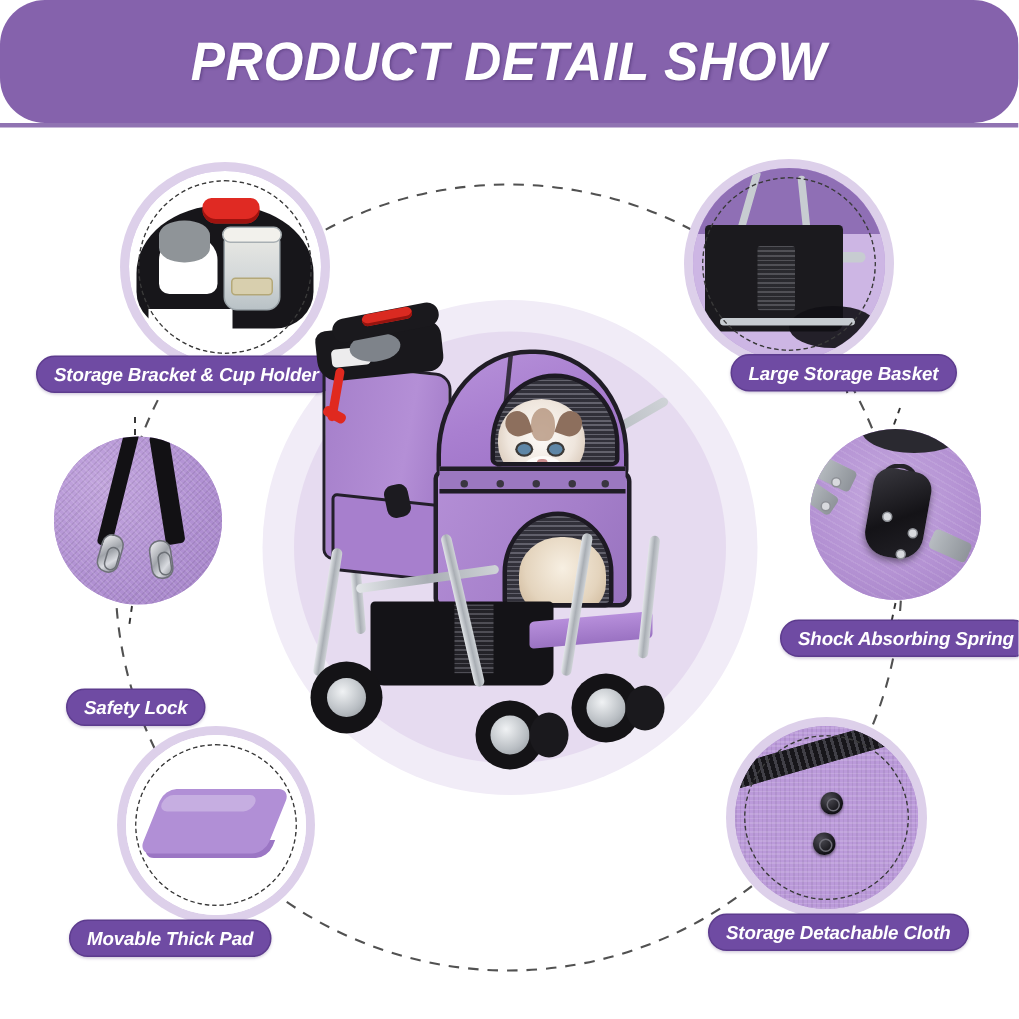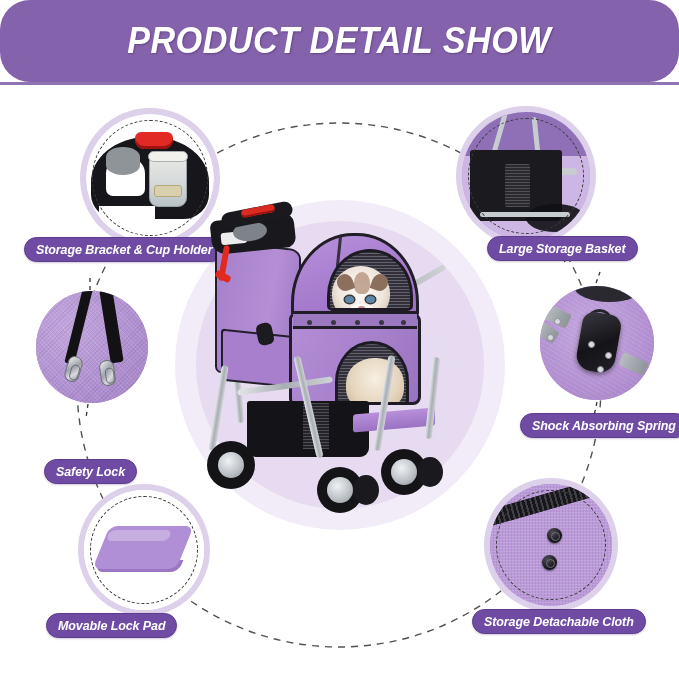--- a/index.html
+++ b/index.html
@@ -533,21 +533,21 @@
 
   <div class="fc-ring" style="left:78px; top:484px; width:132px; height:132px;"></div>
   <div class="feature-circle fc-photo" style="left:84px; top:490px; width:120px; height:120px; background:#ffffff;">
     <div class="art-pad">
       <div class="pad-side"></div>
       <div class="pad-top"></div>
       <div class="pad-hl"></div>
     </div>
   </div>
   <div class="fc-dash" style="left:90px; top:496px; width:108px; height:108px;"></div>
-  <div class="pill" style="left:46px; top:613px;">Movable Lock Pad</div>
+  <div class="pill" style="left:46px; top:613px;">Movable Thick Pad</div>
 
   <div class="fc-ring" style="left:484px; top:478px; width:134px; height:134px;"></div>
   <div class="feature-circle fc-photo" style="left:490px; top:484px; width:122px; height:122px;">
     <div class="art-cloth">
       <div class="cl-tex"></div>
       <div class="cl-zip">
           <div class="cl-zip-teeth"></div>
         </div>
       <div class="cl-button" style="left:47%; top:36%;"></div>
       <div class="cl-button" style="left:43%; top:58%;"></div>

